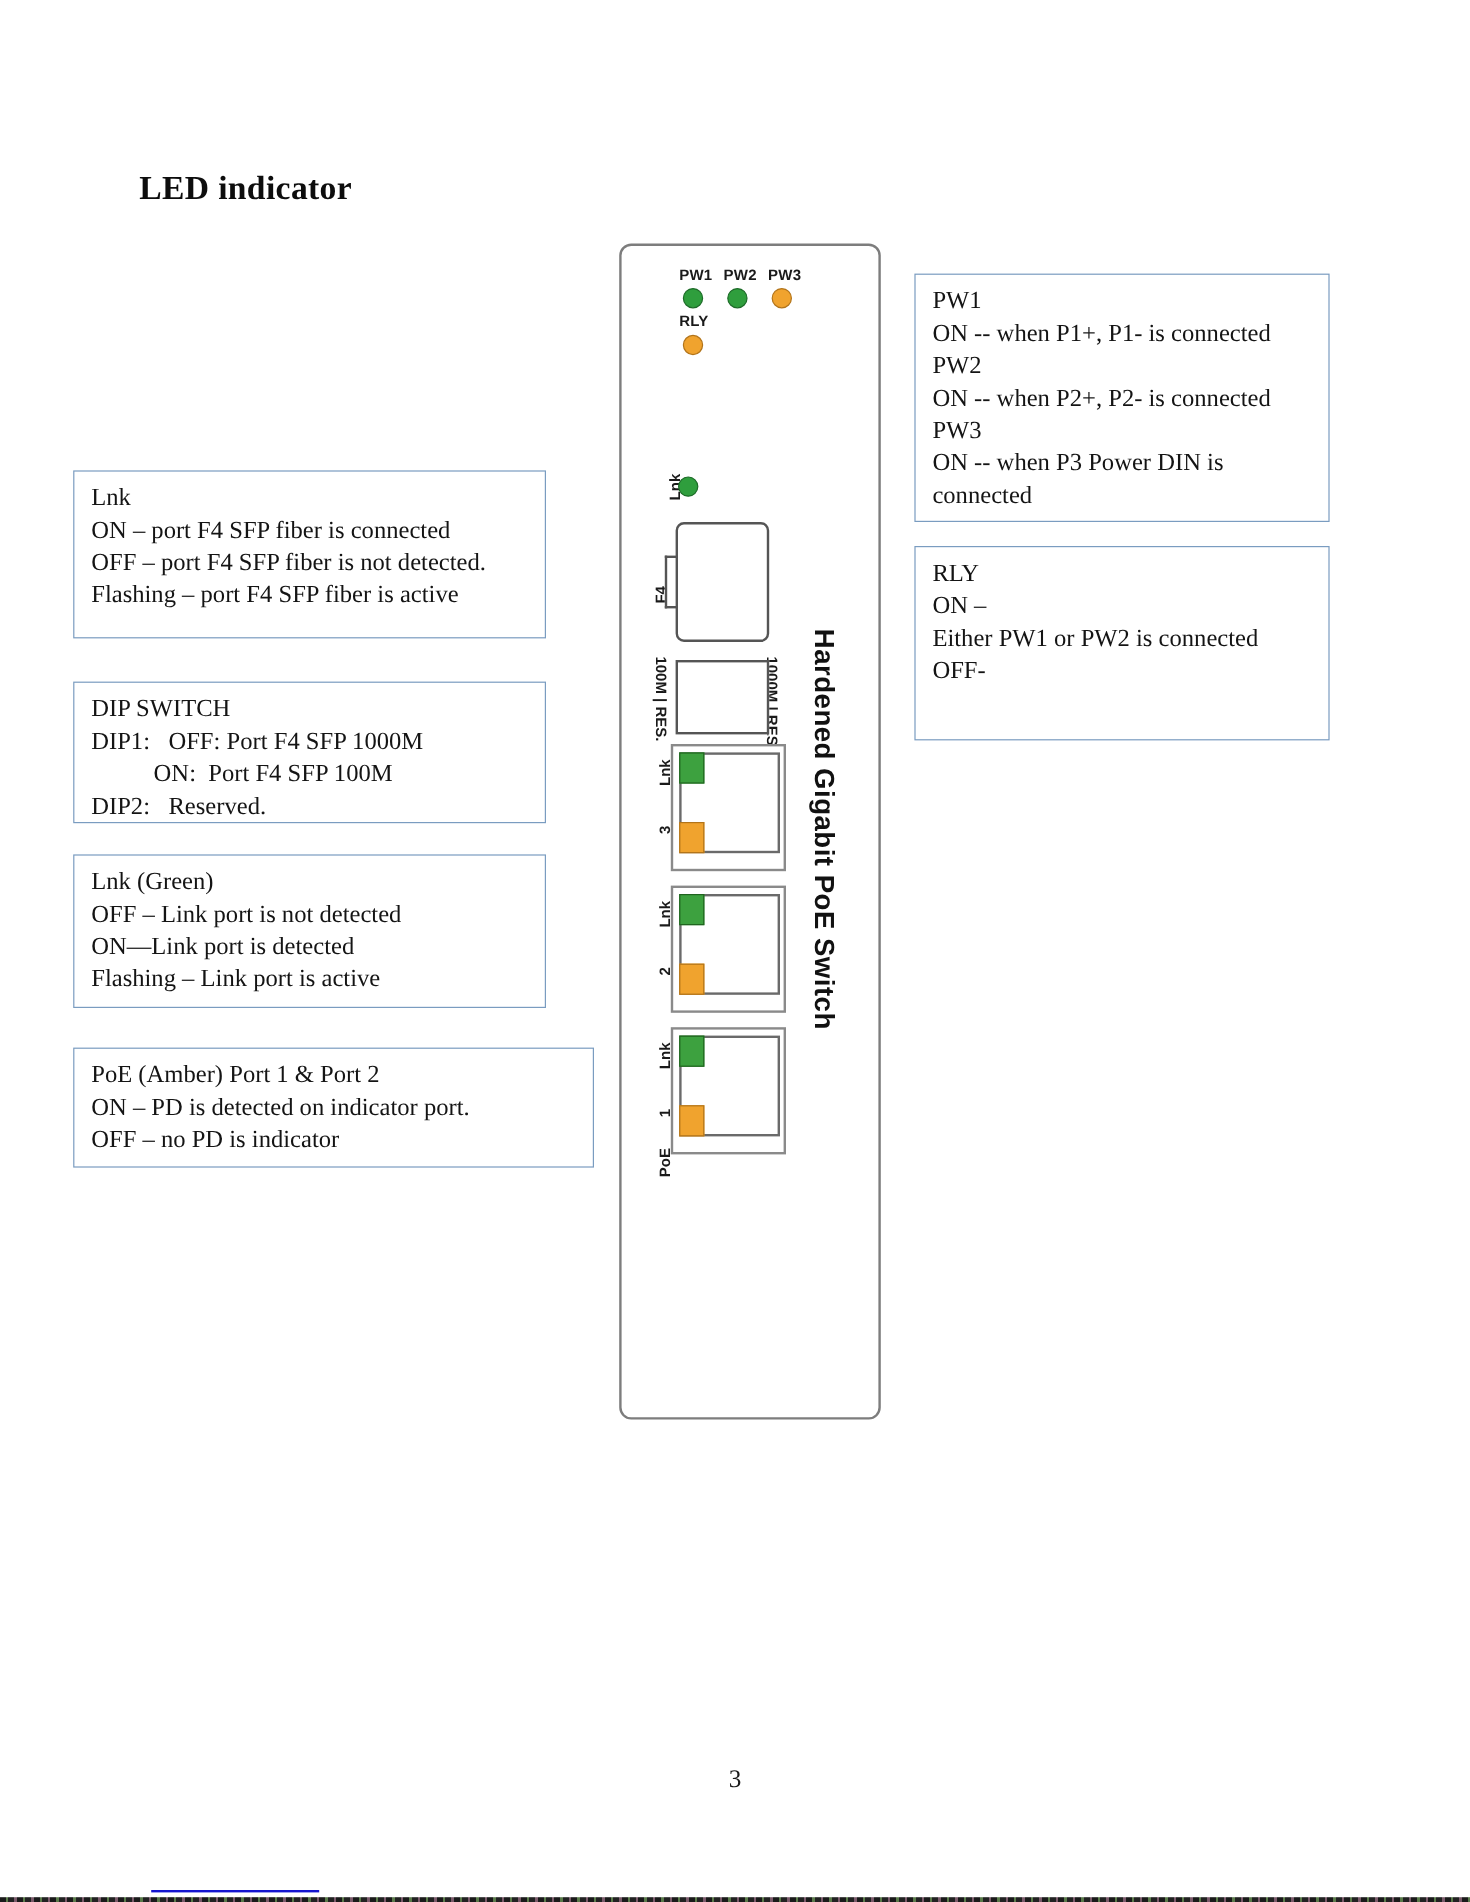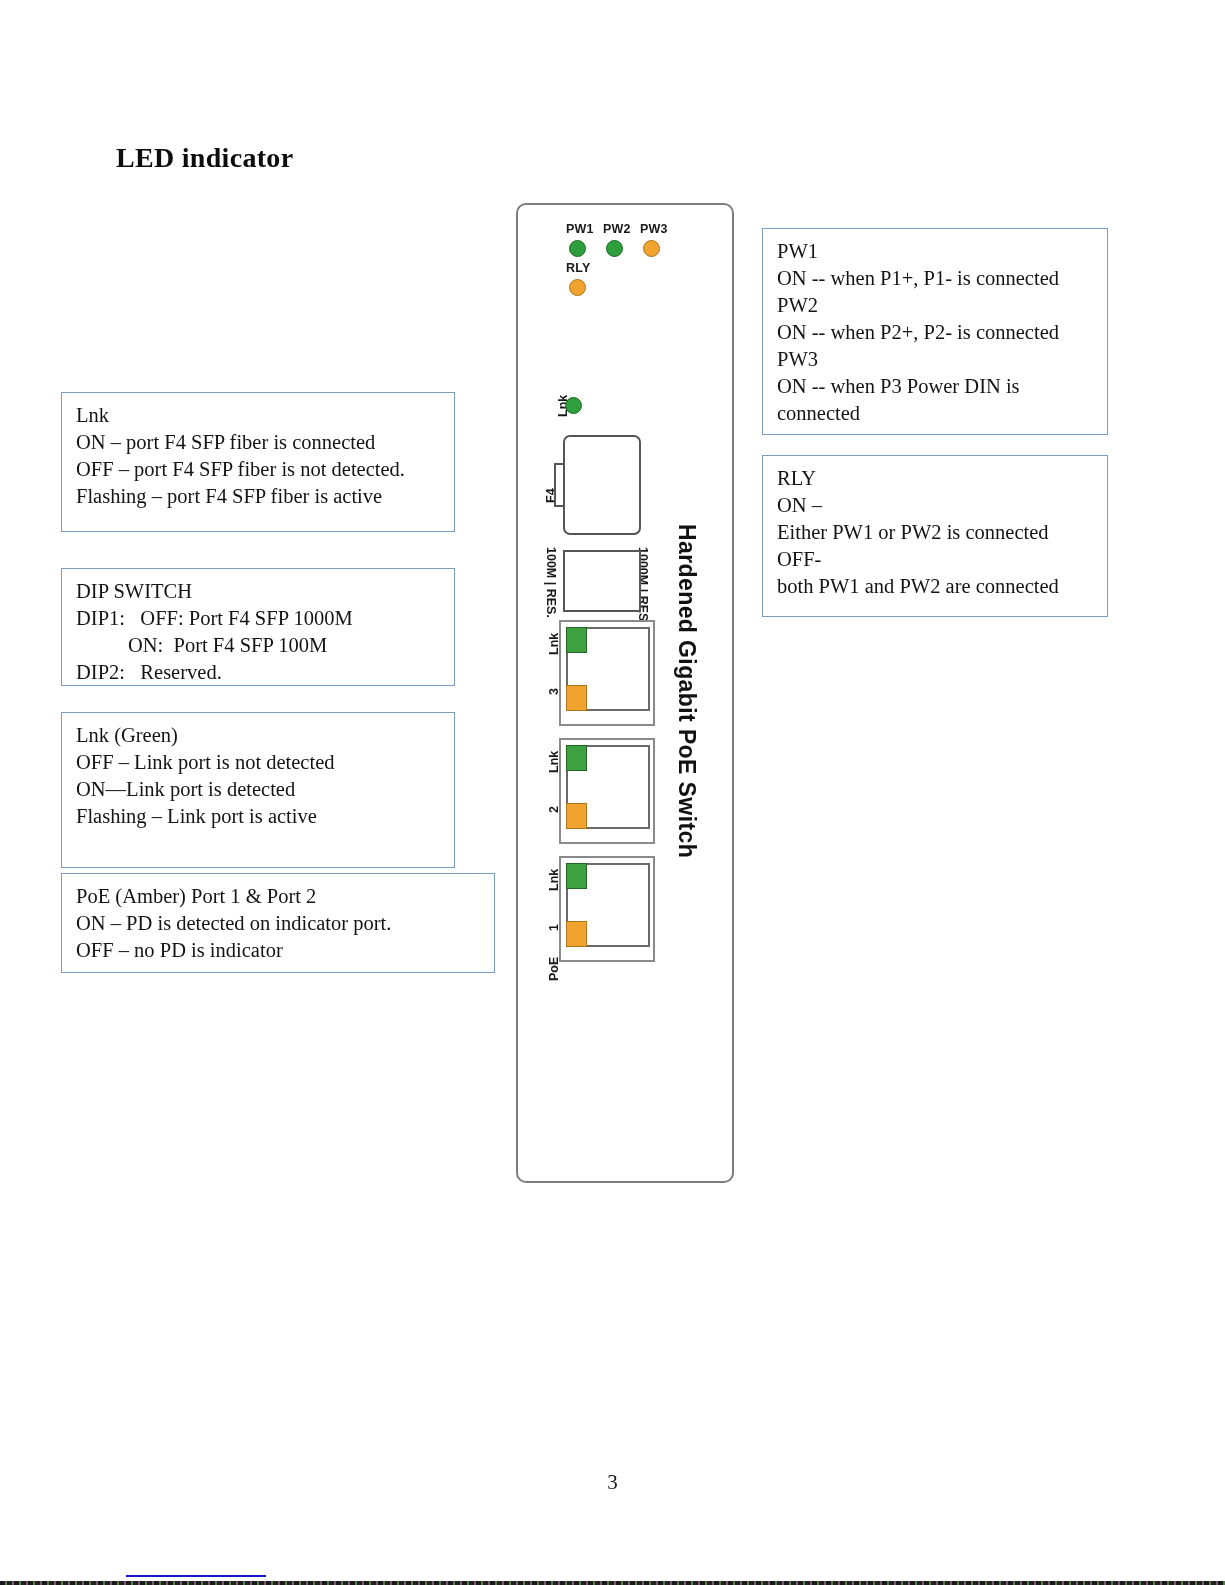--- a/index.html
+++ b/index.html
@@ -41,21 +41,21 @@
     white-space: pre;
     color: #141414;
   }
   .callout .line.indent {
     padding-left: 52px;
   }
 
   
   #box-lnk-sfp   { left: 61px;  top: 392px; width: 394px; height: 140px; }
   #box-dip       { left: 61px;  top: 568px; width: 394px; height: 118px; }
-  #box-lnk-green { left: 61px;  top: 712px; width: 394px; height: 156px; }
+  #box-lnk-green { left: 61px;  top: 712px; width: 394px; height: 128px; }
   #box-poe       { left: 61px;  top: 873px; width: 434px; height: 100px; }
 
   
   #box-pw        { left: 762px; top: 228px; width: 346px; height: 207px; }
   #box-rly       { left: 762px; top: 455px; width: 346px; height: 162px; }
 
   
   #device {
     position: absolute;
     left: 516px;
@@ -258,21 +258,20 @@
   <div class="line">PW3</div>
   <div class="line">ON -- when P3 Power DIN is</div>
   <div class="line">connected</div>
 </div>
 
 <div class="callout" id="box-rly">
   <div class="line">RLY</div>
   <div class="line">ON –</div>
   <div class="line">Either PW1 or PW2 is connected</div>
   <div class="line">OFF-</div>
-  <div class="line">both PW1 and PW2 are connected</div>
 </div>
 
 <div id="device">
 
   <div class="led-label" style="left:48px;  top:17px;">PW1</div>
   <div class="led-label" style="left:85px;  top:17px;">PW2</div>
   <div class="led-label" style="left:122px; top:17px;">PW3</div>
   <div class="led-label" style="left:48px;  top:56px;">RLY</div>
 
   <div class="led green" style="left:51px;  top:35px;"></div>

